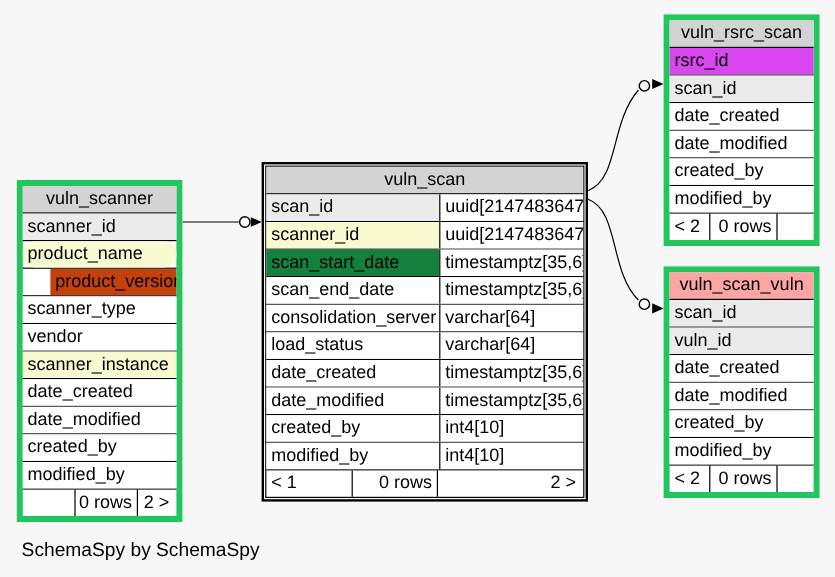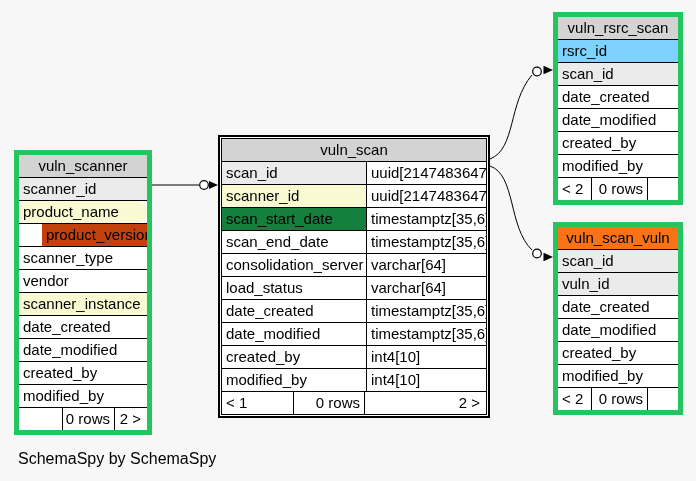--- a/index.html
+++ b/index.html
@@ -157,21 +157,21 @@
         <span class="f-r">2 &gt;</span>
       </div>
     </div>
   </div>
 
   <div class="tbl t2">
     <div class="tblwrap">
       <div class="hdr" style="background: rgb(211, 211, 211);">vuln_rsrc_scan</div>
       <div class="rows">
           <div class="row">
-            <span class="cname" style="background: #7dd3fc;">rsrc_id</span>
+            <span class="cname" style="background: #d946ef;">rsrc_id</span>
           </div>
           <div class="row">
             <span class="cname" style="background: rgb(235, 235, 235);">scan_id</span>
           </div>
           <div class="row">
             <span class="cname" style="background: rgb(255, 255, 255);">date_created</span>
           </div>
           <div class="row">
             <span class="cname" style="background: rgb(255, 255, 255);">date_modified</span>
           </div>
@@ -185,21 +185,21 @@
       <div class="ftr">
         <span class="f-l">&lt; 2</span>
         <span class="f-m">0 rows</span>
         <span class="f-r"></span>
       </div>
     </div>
   </div>
 
   <div class="tbl t3">
     <div class="tblwrap">
-      <div class="hdr" style="background: #f97316;">vuln_scan_vuln</div>
+      <div class="hdr" style="background: #fca5a5;">vuln_scan_vuln</div>
       <div class="rows">
           <div class="row">
             <span class="cname" style="background: rgb(235, 235, 235);">scan_id</span>
           </div>
           <div class="row">
             <span class="cname" style="background: rgb(235, 235, 235);">vuln_id</span>
           </div>
           <div class="row">
             <span class="cname" style="background: rgb(255, 255, 255);">date_created</span>
           </div>

